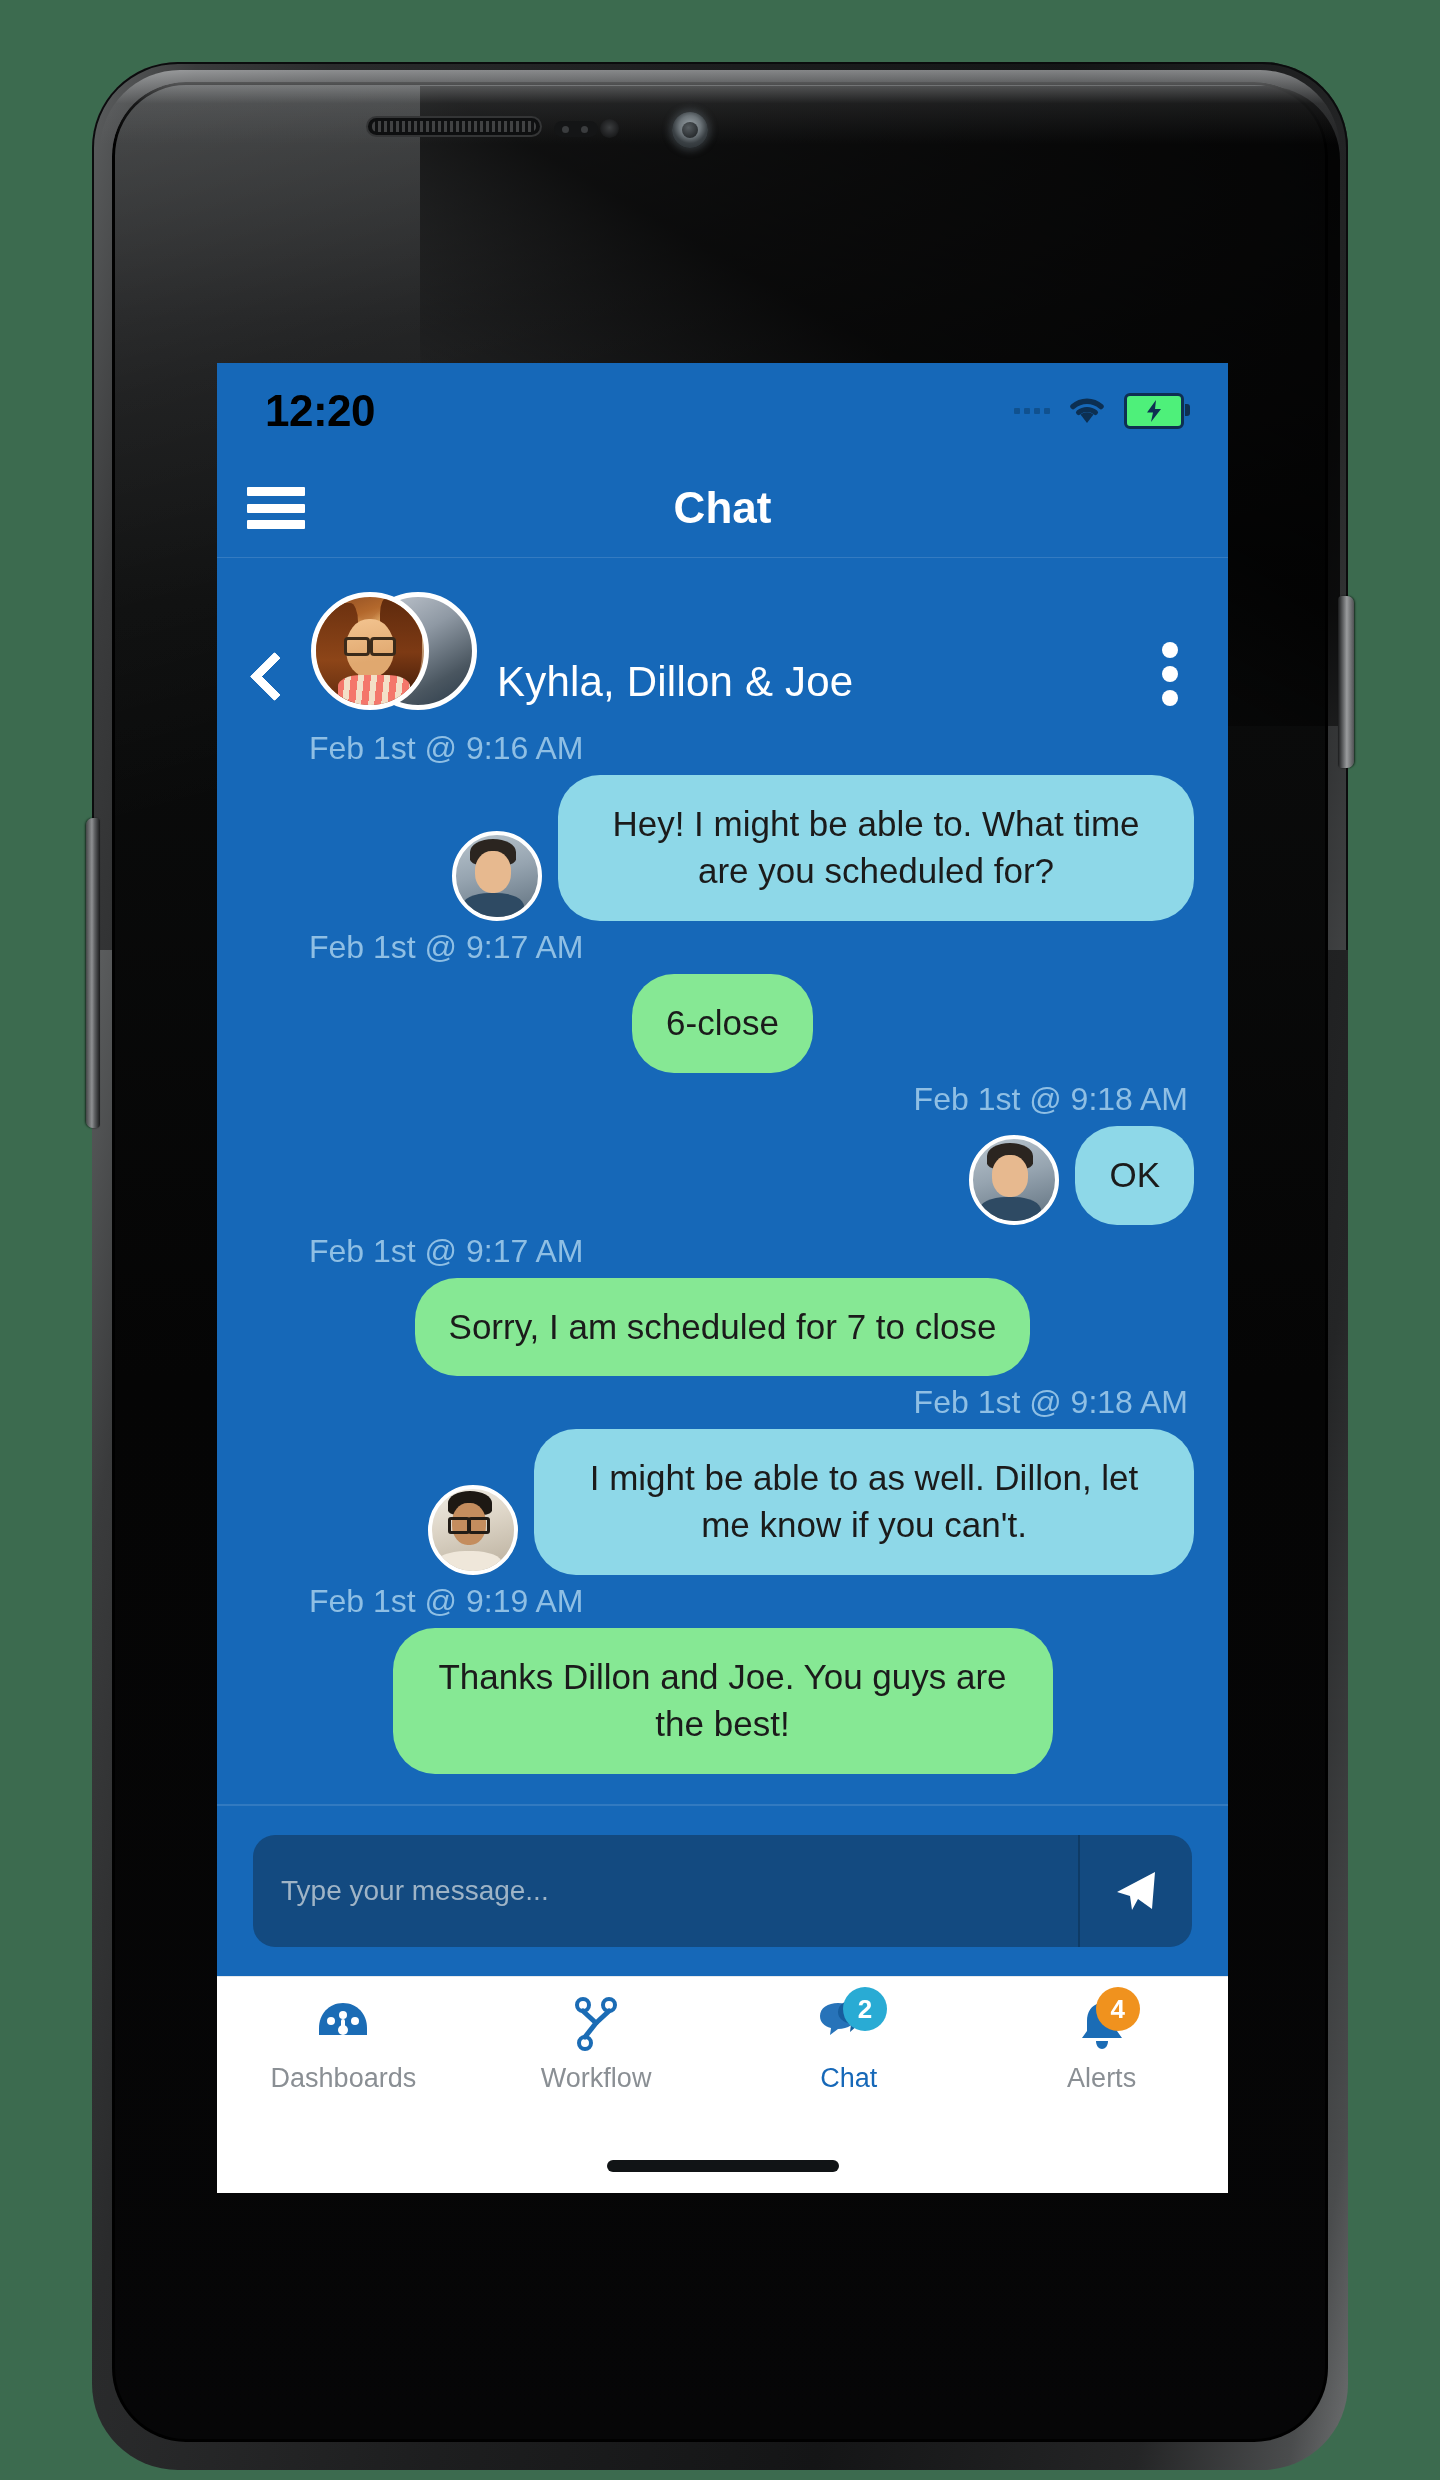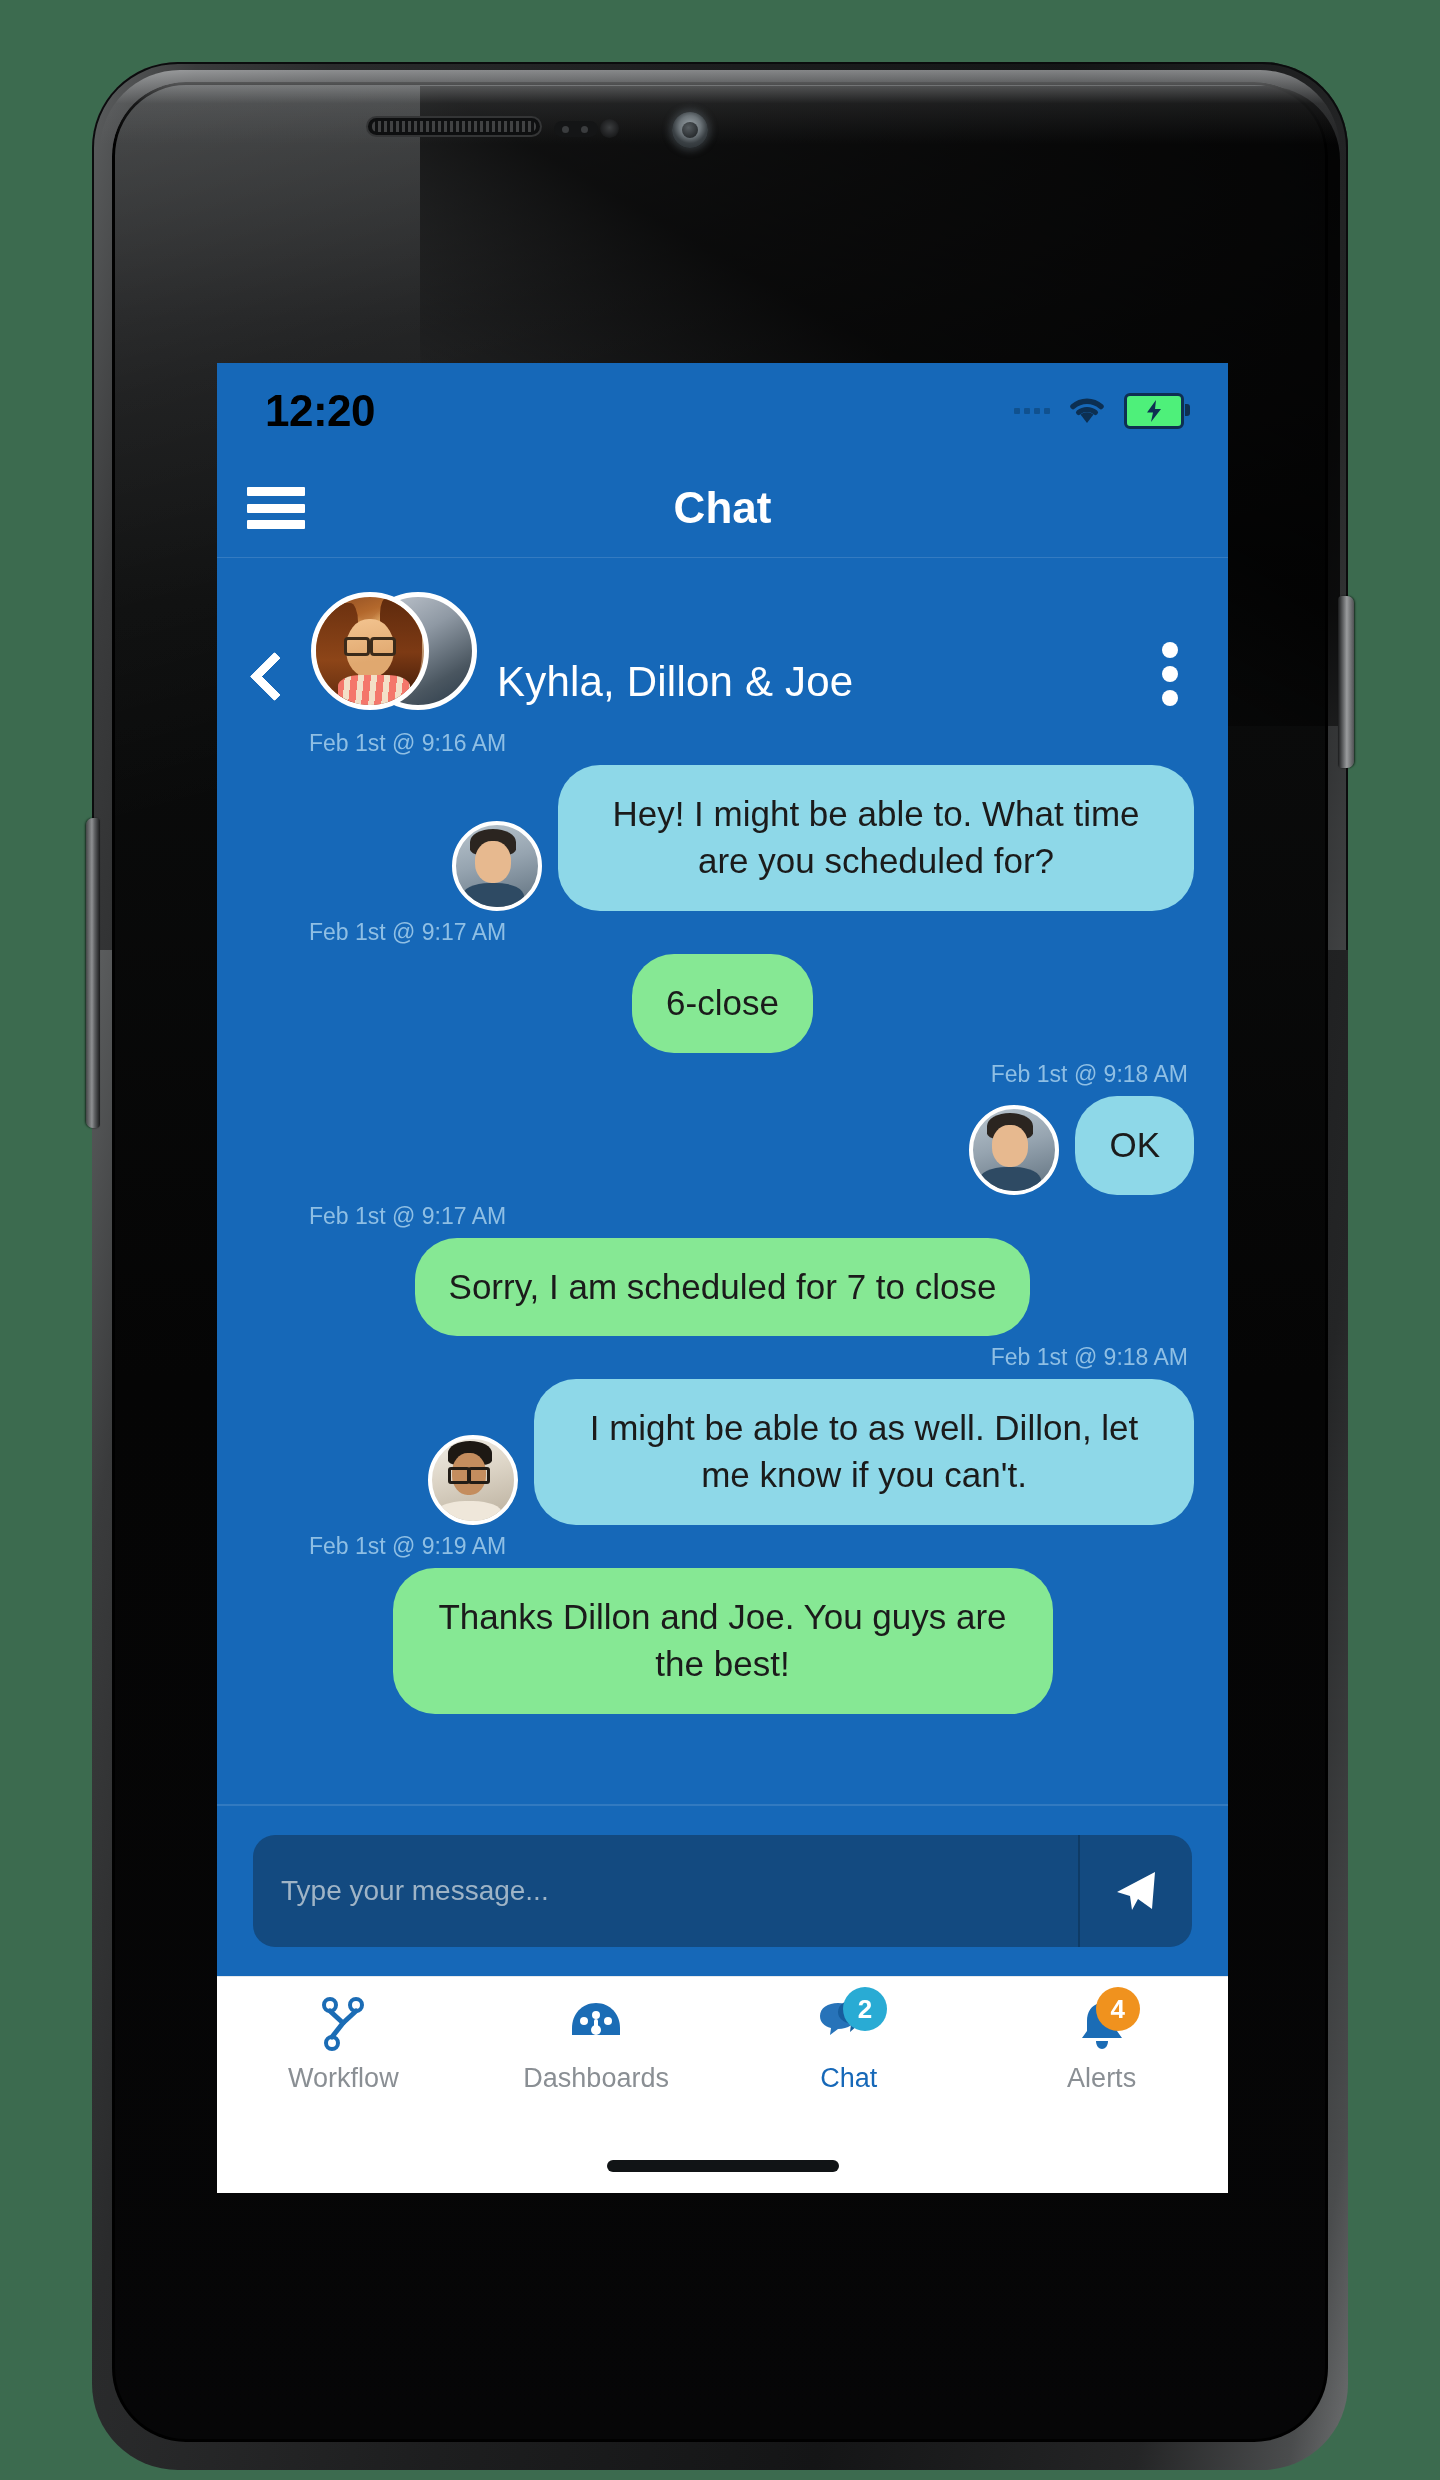--- a/index.html
+++ b/index.html
@@ -414,21 +414,21 @@
     background: #1668b8;
     padding: 18px 34px 10px 34px;
     box-sizing: border-box;
     overflow: hidden;
     display: flex;
     flex-direction: column;
     border-bottom: 2px solid rgba(255,255,255,0.12);
   }
   .stamp {
     color: #8fbfe4;
-    font-size: 23px;
+    font-size: 32px;
     margin: 6px 0 8px 0;
   }
   .stamp.left  { text-align: left;  padding-left: 58px; }
   .stamp.right { text-align: right; padding-right: 6px; }
 
   .msg-row { display: flex; align-items: flex-end; margin-bottom: 2px; }
   .msg-row.in  { justify-content: flex-end; }
   .msg-row.out { justify-content: center; }
 
   .msg-avatar {
@@ -747,45 +747,45 @@
           </svg>
         </div>
       </div>
     </div>
 
     <div class="bottomnav">
       <div class="nav-items">
 
         <div class="nav-item">
           <div class="nav-icon">
-            <svg width="50" height="54" viewBox="0 0 50 54">
-              <circle cx="12" cy="8" r="6" fill="none" stroke="#1b6cb5" stroke-width="4"></circle>
-              <circle cx="38" cy="8" r="6" fill="none" stroke="#1b6cb5" stroke-width="4"></circle>
-              <circle cx="14" cy="46" r="6" fill="none" stroke="#1b6cb5" stroke-width="4"></circle>
-              <path d="M12 14 L25 26 L38 14" stroke="#1b6cb5" stroke-width="5" fill="none" stroke-linecap="round" stroke-linejoin="round"></path>
-              <path d="M25 26 L14 40" stroke="#1b6cb5" stroke-width="5" fill="none" stroke-linecap="round"></path>
-            </svg>
-          </div>
-          <div class="nav-label">Workflow</div>
-        </div>
-
-        <div class="nav-item">
-          <div class="nav-icon">
             <svg width="56" height="50" viewBox="0 0 56 50">
               <path d="M28 4 C14 4 4 15 4 29 v7 h48 v-7 C52 15 42 4 28 4 Z" fill="#1b6cb5"></path>
               <circle cx="16" cy="22" r="4" fill="#ffffff"></circle>
               <circle cx="40" cy="22" r="4" fill="#ffffff"></circle>
               <circle cx="28" cy="16" r="4" fill="#ffffff"></circle>
               <circle cx="28" cy="31" r="5" fill="#ffffff"></circle>
               <rect x="26" y="20" width="4" height="12" rx="2" fill="#ffffff"></rect>
             </svg>
           </div>
           <div class="nav-label">Dashboards</div>
         </div>
 
+        <div class="nav-item">
+          <div class="nav-icon">
+            <svg width="50" height="54" viewBox="0 0 50 54">
+              <circle cx="12" cy="8" r="6" fill="none" stroke="#1b6cb5" stroke-width="4"></circle>
+              <circle cx="38" cy="8" r="6" fill="none" stroke="#1b6cb5" stroke-width="4"></circle>
+              <circle cx="14" cy="46" r="6" fill="none" stroke="#1b6cb5" stroke-width="4"></circle>
+              <path d="M12 14 L25 26 L38 14" stroke="#1b6cb5" stroke-width="5" fill="none" stroke-linecap="round" stroke-linejoin="round"></path>
+              <path d="M25 26 L14 40" stroke="#1b6cb5" stroke-width="5" fill="none" stroke-linecap="round"></path>
+            </svg>
+          </div>
+          <div class="nav-label">Workflow</div>
+        </div>
+
         <div class="nav-item active">
           <div class="nav-icon">
             <svg width="70" height="52" viewBox="0 0 70 52">
               <path d="M6 18 C6 10 14 5 24 5 C34 5 42 10 42 18 C42 26 34 31 24 31 L16 37 L17 30 C10 28 6 24 6 18 Z" fill="#1b6cb5" opacity="0.95"></path>
               <path d="M24 14 C24 6 33 1 44 1 C55 1 64 6 64 14 C64 22 55 27 44 27 L36 34 L37 26 C29 24 24 20 24 14 Z" fill="#175e9e"></path>
             </svg>
             <span class="badge" style="background:#29abd4;">2</span>
           </div>
           <div class="nav-label">Chat</div>
         </div>

